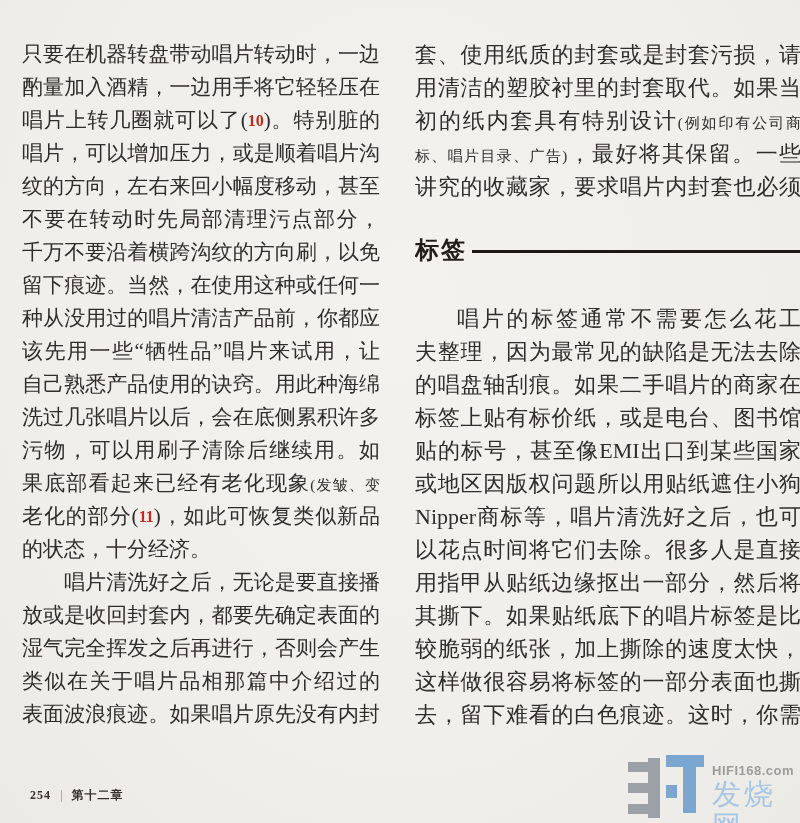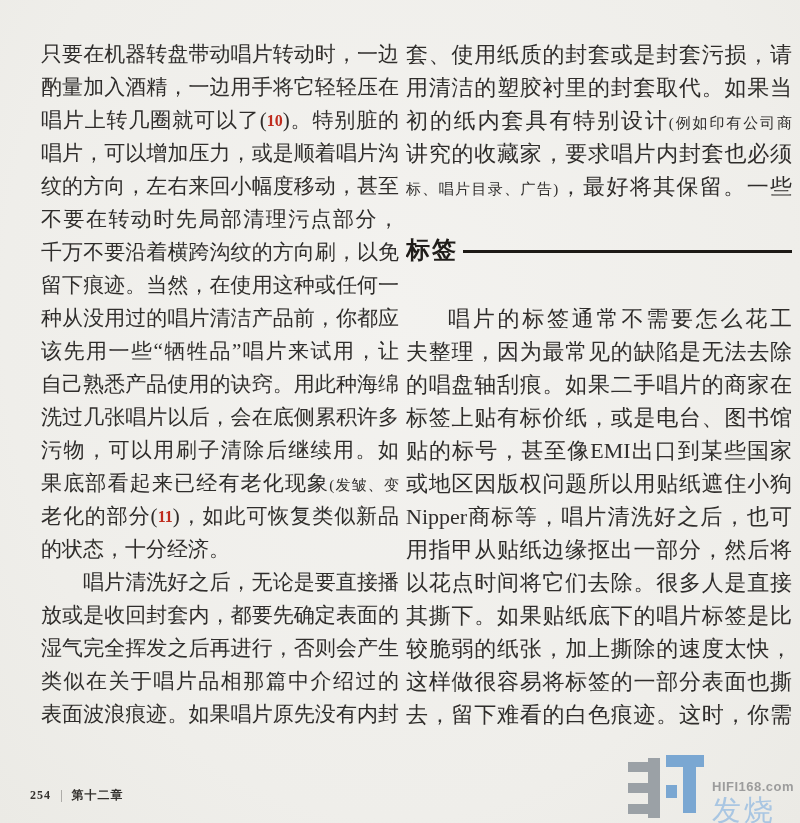--- a/index.html
+++ b/index.html
@@ -7,22 +7,22 @@
     width:800px; height:823px; overflow:hidden;
     background:#eeede9;
     font-family:"Liberation Serif","DejaVu Serif",serif;
     color:#2f2d2b;
   }
   .page {
     position:relative; width:800px; height:823px;
     background: radial-gradient(ellipse at 50% 38%, #f3f2ef 0%, #efeeea 70%, #ebeae5 100%);
   }
   .col { position:absolute; top:38px; overflow:hidden; }
-  .col-left  { left:41px;  width:358px; }
-  .col-right { left:406px; width:386px; }
+  .col-left  { left:22px;  width:358px; }
+  .col-right { left:415px; width:386px; }
   .ln {
     height:33px; line-height:33px; font-size:21px;
     overflow:hidden; letter-spacing:0;
   }
   .col-right .ln { font-size:22px; }
   .j { text-align:justify; text-align-last:justify; }
   .short { text-align:left; text-align-last:left; }
   .indent { padding-left:42px; }
   .small { font-size:15px; }
   .ref {
@@ -49,21 +49,21 @@
   .footer .bar { margin:0 9px; font-weight:normal; color:#44413e; transform:scaleX(.6); }
   .footer .ch { letter-spacing:1px; }
   .footer .ti { margin-left:18px; letter-spacing:1px; }
   .watermark {
     position:absolute; left:628px; top:755px; width:172px; height:68px;
     display:flex; align-items:flex-start;
   }
   .wm-mark { width:78px; height:66px; flex:0 0 auto; }
   .wm-text { margin-left:6px; padding-top:9px; font-family:"Liberation Sans","DejaVu Sans",sans-serif; }
   .wm-site {
-    font-size:13px; font-weight:bold; color:#9c9c9c; letter-spacing:.5px; line-height:14px;margin-top:16px;
+    font-size:13px; font-weight:bold; color:#9c9c9c; letter-spacing:.5px; line-height:14px;
   }
   .wm-name {
     font-size:29px; color:#a9c6e2; letter-spacing:3px; line-height:32px; font-weight:400;
   }
 </style>
 </head>
 <body>
 
 <div class="page">
 
@@ -88,37 +88,37 @@
     <div class="ln j">放或是收回封套内，都要先确定表面的</div>
     <div class="ln j">湿气完全挥发之后再进行，否则会产生</div>
     <div class="ln j">类似在关于唱片品相那篇中介绍过的</div>
     <div class="ln j">表面波浪痕迹。如果唱片原先没有内封</div>
   </div>
 
   <div class="col col-right">
     <div class="ln j">套、使用纸质的封套或是封套污损，请</div>
     <div class="ln j">用清洁的塑胶衬里的封套取代。如果当</div>
     <div class="ln j"><span>初的纸内套具有特别设计</span><span class="small">(例如印有公司商</span></div>
+    <div class="ln j"><span class="small">标、唱片目录、广告)</span><span>，最好将其保留。一些</span></div>
     <div class="ln j">讲究的收藏家，要求唱片内封套也必须</div>
-    <div class="ln j"><span class="small">标、唱片目录、广告)</span><span>，最好将其保留。一些</span></div>
 
     <div class="section-heading">
       <span class="txt">标签</span>
       <span class="rule"></span>
     </div>
 
     <div class="ln j indent">唱片的标签通常不需要怎么花工</div>
     <div class="ln j">夫整理，因为最常见的缺陷是无法去除</div>
     <div class="ln j">的唱盘轴刮痕。如果二手唱片的商家在</div>
     <div class="ln j">标签上贴有标价纸，或是电台、图书馆</div>
     <div class="ln j">贴的标号，甚至像EMI出口到某些国家</div>
     <div class="ln j">或地区因版权问题所以用贴纸遮住小狗</div>
     <div class="ln j">Nipper商标等，唱片清洗好之后，也可</div>
+    <div class="ln j">以花点时间将它们去除。很多人是直接</div>
     <div class="ln j">用指甲从贴纸边缘抠出一部分，然后将</div>
-    <div class="ln j">以花点时间将它们去除。很多人是直接</div>
     <div class="ln j">其撕下。如果贴纸底下的唱片标签是比</div>
     <div class="ln j">较脆弱的纸张，加上撕除的速度太快，</div>
     <div class="ln j">这样做很容易将标签的一部分表面也撕</div>
     <div class="ln j">去，留下难看的白色痕迹。这时，你需</div>
   </div>
 
   <div class="footer">
     <span class="pg">254</span>
     <span class="bar">|</span>
     <span class="ch">第十二章</span>

